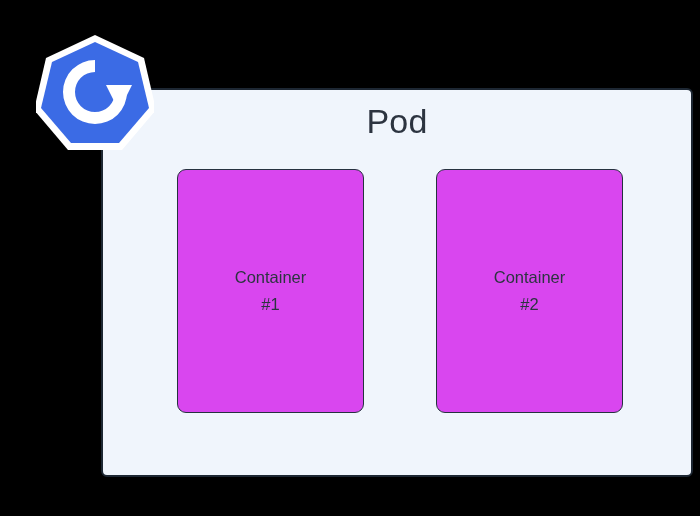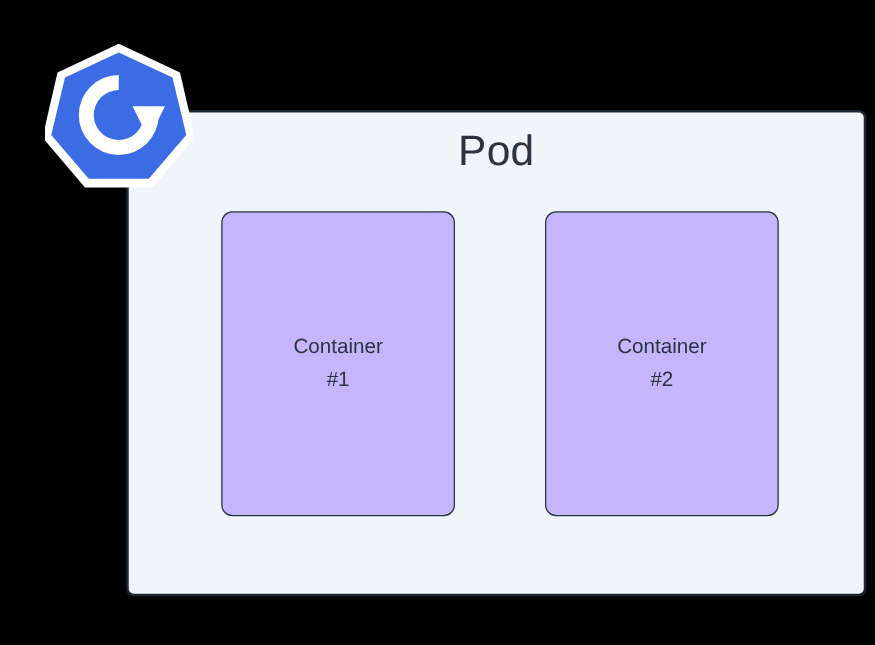--- a/index.html
+++ b/index.html
@@ -44,21 +44,21 @@
     color: #2c3440;
     font-family: "Liberation Sans", sans-serif;
     letter-spacing: 0.2px;
     white-space: pre;
   }
 
   
   .container-box {
     position: absolute;
     box-sizing: border-box;
-    background: #c4b5fd;
+    background: #d946ef;
     border: 1.5px solid #26323f;
     border-radius: 9px;
     display: flex;
     align-items: center;
     justify-content: center;
   }
   .container-box.c1 {
     left: 74px;   
     top:  79px;   
     width: 187px; 

